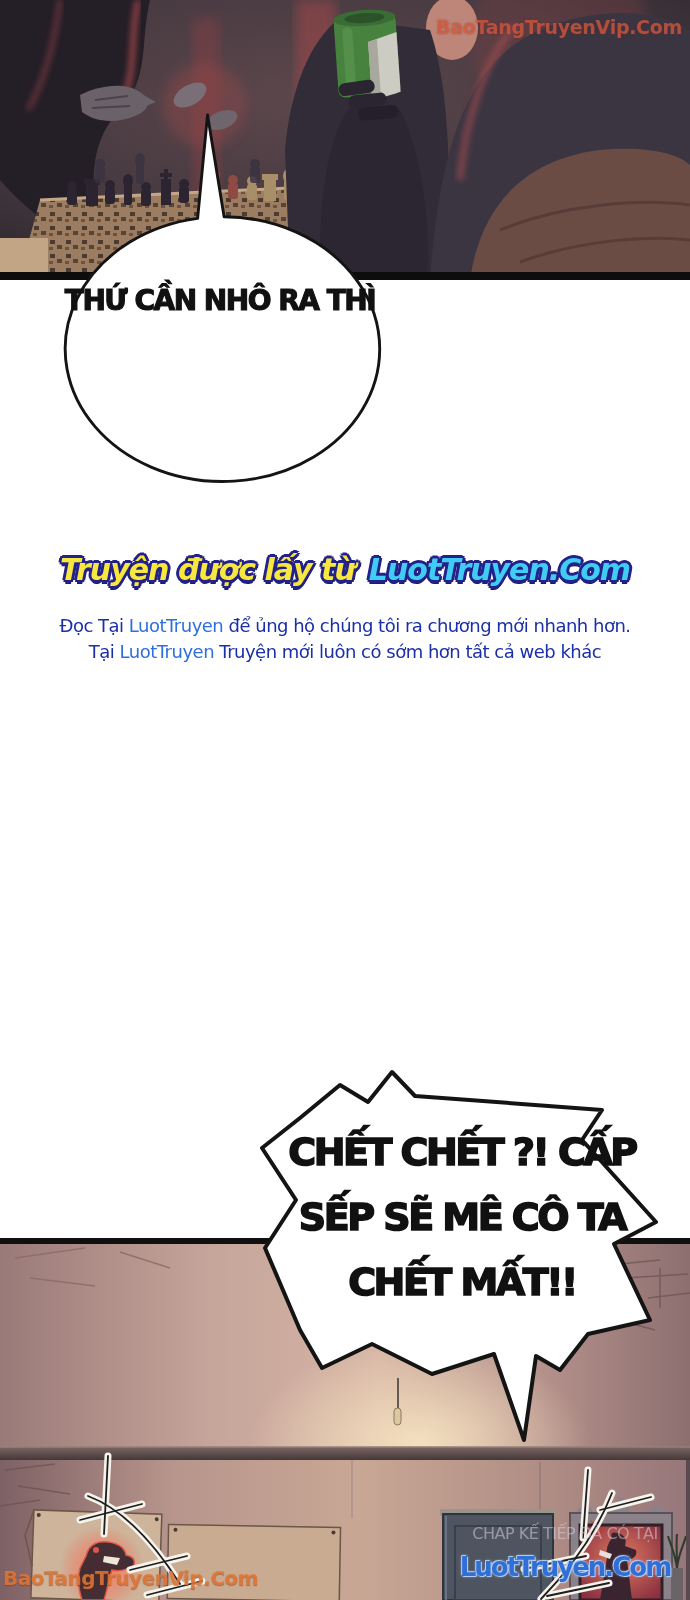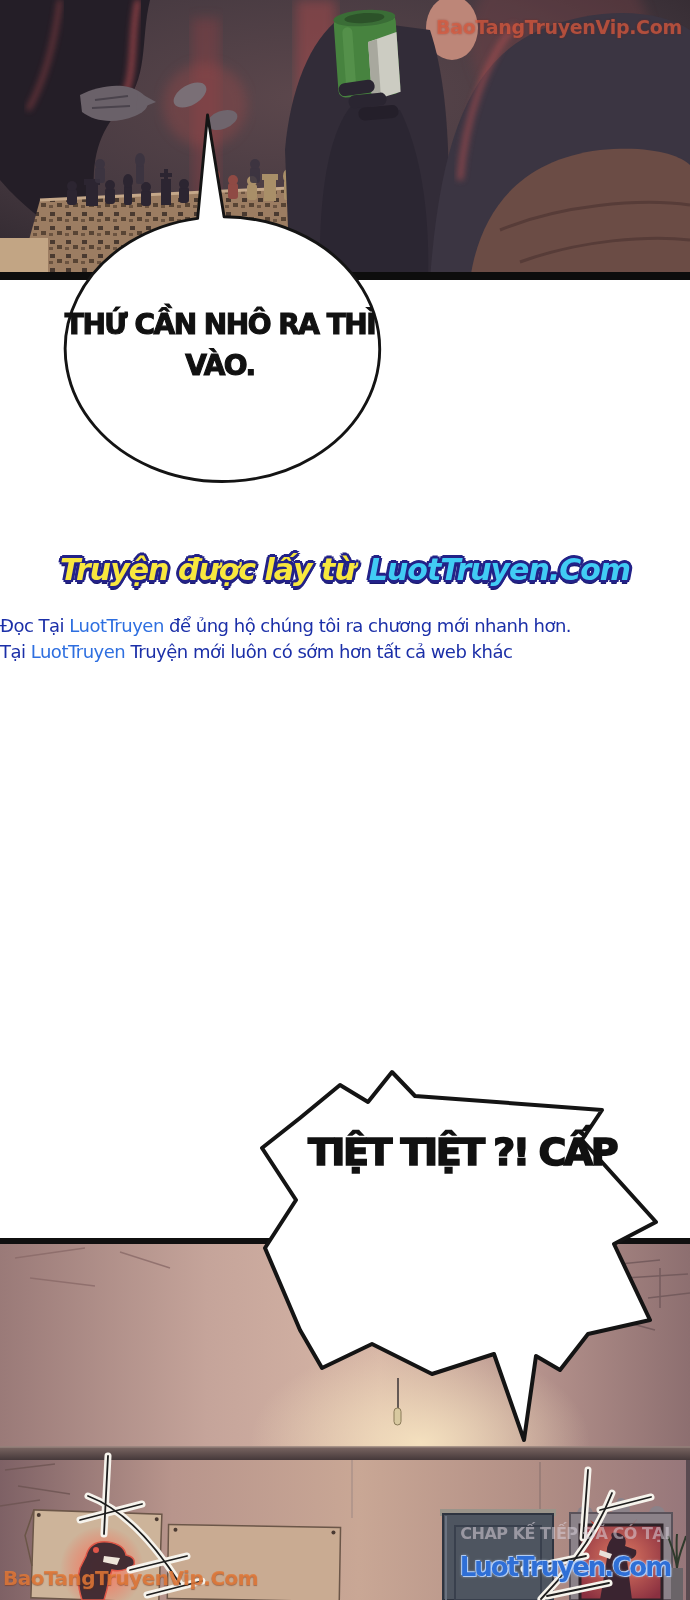--- a/index.html
+++ b/index.html
@@ -14,41 +14,41 @@
 
   
   .wm-top{top:16px;right:8px;font-size:19px;font-weight:bold;letter-spacing:-0.3px;
           color:rgba(230,100,70,0.62);text-shadow:0 0 2px rgba(130,35,25,0.55);}
   .wm-bottom{left:3px;top:1566px;font-size:20px;font-weight:bold;letter-spacing:-0.5px;
           color:rgba(228,122,56,0.82);text-shadow:0 1px 1px rgba(120,50,20,0.5);}
 
   
   .bubble-svg{left:0;pointer-events:none;}
   .bubble-text{color:#111;font-weight:bold;text-align:center;-webkit-text-stroke:1.1px #111;}
-  .b1-text{left:45px;top:304px;width:350px;font-size:28px;line-height:41px;letter-spacing:-1.5px;}
+  .b1-text{left:45px;top:280px;width:350px;font-size:28px;line-height:41px;letter-spacing:-1.5px;}
   .b2-text{left:262px;top:1120px;width:400px;font-size:38px;line-height:65px;letter-spacing:-2.5px;
            -webkit-text-stroke:1.6px #111;}
 
   
   .credit{left:0;top:552px;width:690px;text-align:center;font-style:italic;font-weight:bold;
           font-size:30px;letter-spacing:-1px;white-space:nowrap;}
   .credit .prefix{color:#f8e73e;margin-right:14px;}
   .credit .site{color:#41ccf4;}
   .credit .prefix,.credit .site{
       text-shadow:-3px 0 0 #232288,3px 0 0 #232288,0 -3px 0 #232288,0 3px 0 #232288,
                   -2px -2px 0 #232288,2px -2px 0 #232288,-2px 2px 0 #232288,2px 2px 0 #232288,
                   0 4px 0 #1a1a6e;}
-  .note{left:0;width:690px;font-size:18px;letter-spacing:-0.5px;
+  .note{left:0;width:690px;text-align:center;font-size:18px;letter-spacing:-0.5px;
         color:#1b2fa8;font-weight:500;}
   .note .lnk{color:#2e6fe0;}
   .note1{top:615px;}
   .note2{top:641px;}
 
   
-  .chap-label{left:440px;top:1524px;width:250px;text-align:center;font-size:16px;font-weight:bold;
+  .chap-label{left:440px;top:1524px;width:250px;text-align:center;font-size:16px;font-weight:normal;
         letter-spacing:-0.5px;color:rgba(216,208,216,0.55);}
   .site-bottom{left:440px;top:1552px;width:250px;text-align:center;font-size:26px;font-weight:bold;
         letter-spacing:-2px;color:#2f6fd6;
         text-shadow:0 0 3px #d6e4ff,1px 1px 0 #9ec0f0,-1px -1px 0 #9ec0f0;}
 </style>
 </head>
 <body>
 
 <div class="page">
 
@@ -166,21 +166,20 @@
       <rect x="0" y="272" width="690" height="8" fill="#0d0d0d"></rect>
     </svg>
     <div class="abs wm-top">BaoTangTruyenVip.Com</div>
   </div>
 
   <svg class="abs bubble-svg" style="top:100px;" width="430" height="480" viewBox="0 100 430 580">
     <path d="M194,243 L206,118 L226,241 A 190 160 0 1 1 194,243 Z" fill="#ffffff" stroke="#141414" stroke-width="3.5" stroke-linejoin="round"></path>
   </svg>
   <div class="abs bubble-text b1-text">
     <div>THỨ CẦN NHÔ RA THÌ</div>
-    <div>VÀO.</div>
   </div>
 
   <div class="abs credit">
     <span class="prefix">Truyện được lấy từ</span><span class="site">LuotTruyen.Com</span>
   </div>
   <div class="abs note note1">
     <span>Đọc Tại </span><span class="lnk">LuotTruyen</span><span> để ủng hộ chúng tôi ra chương mới nhanh hơn.</span>
   </div>
   <div class="abs note note2">
     <span>Tại </span><span class="lnk">LuotTruyen</span><span> Truyện mới luôn có sớm hơn tất cả web khác</span>
@@ -316,16 +315,18 @@
     <div class="abs site-bottom" style="left:440px;top:314px;width:250px;position:absolute;">LuotTruyen.Com</div>
     <div class="abs wm-bottom" style="left:3px;top:328px;position:absolute;">BaoTangTruyenVip.Com</div>
   </div>
 
   <svg class="abs bubble-svg" style="top:1060px;" width="690" height="390" viewBox="0 1060 690 390">
     <polygon points="340,1085 368,1102 392,1072 415,1096 602,1110 582,1140 656,1222 614,1244
                      650,1320 588,1334 560,1370 536,1356 524,1440 494,1354 432,1374 372,1344
                      322,1368 300,1330 265,1248 296,1200 262,1148 300,1118" fill="#ffffff" stroke="#141414" stroke-width="4" stroke-linejoin="round"></polygon>
   </svg>
   <div class="abs bubble-text b2-text">
-    <div>TIỆT TIỆT ?! CẤP</div>
+    <div>CHẾT CHẾT ?! CẤP</div>
+    <div>SẾP SẼ MÊ CÔ TA</div>
+    <div>CHẾT MẤT!!</div>
   </div>
 
 </div>
 
 </body></html>

